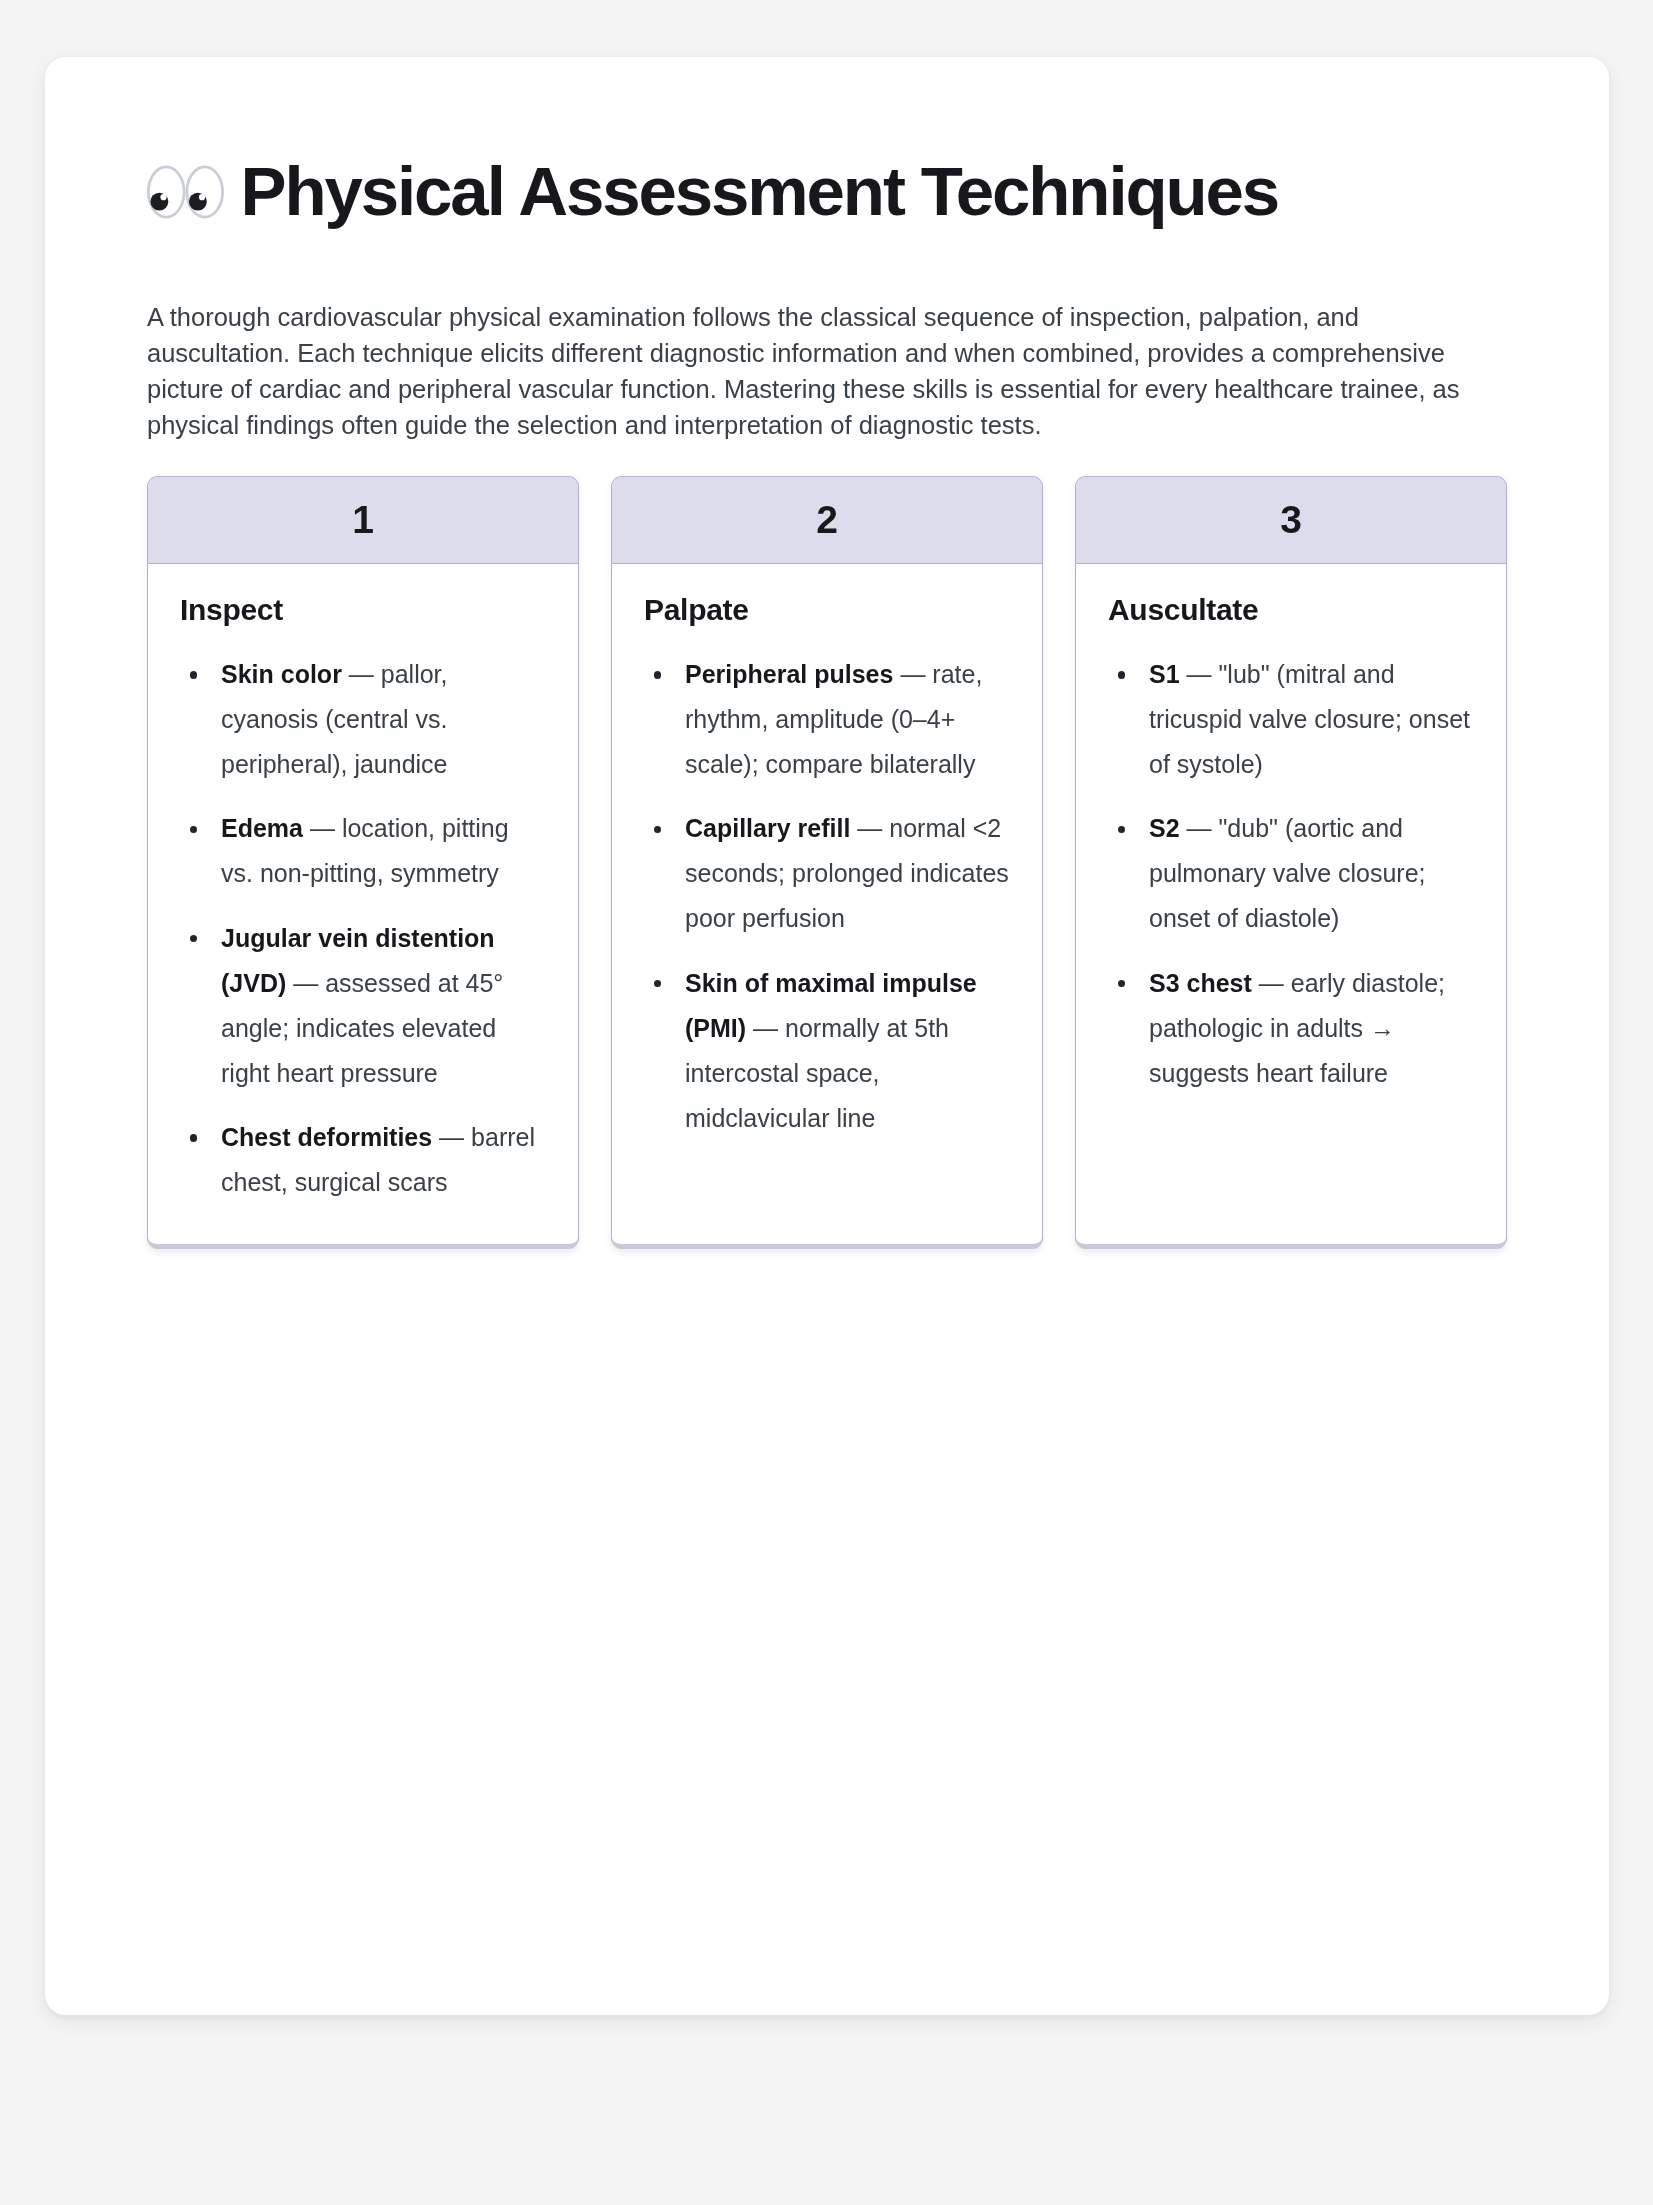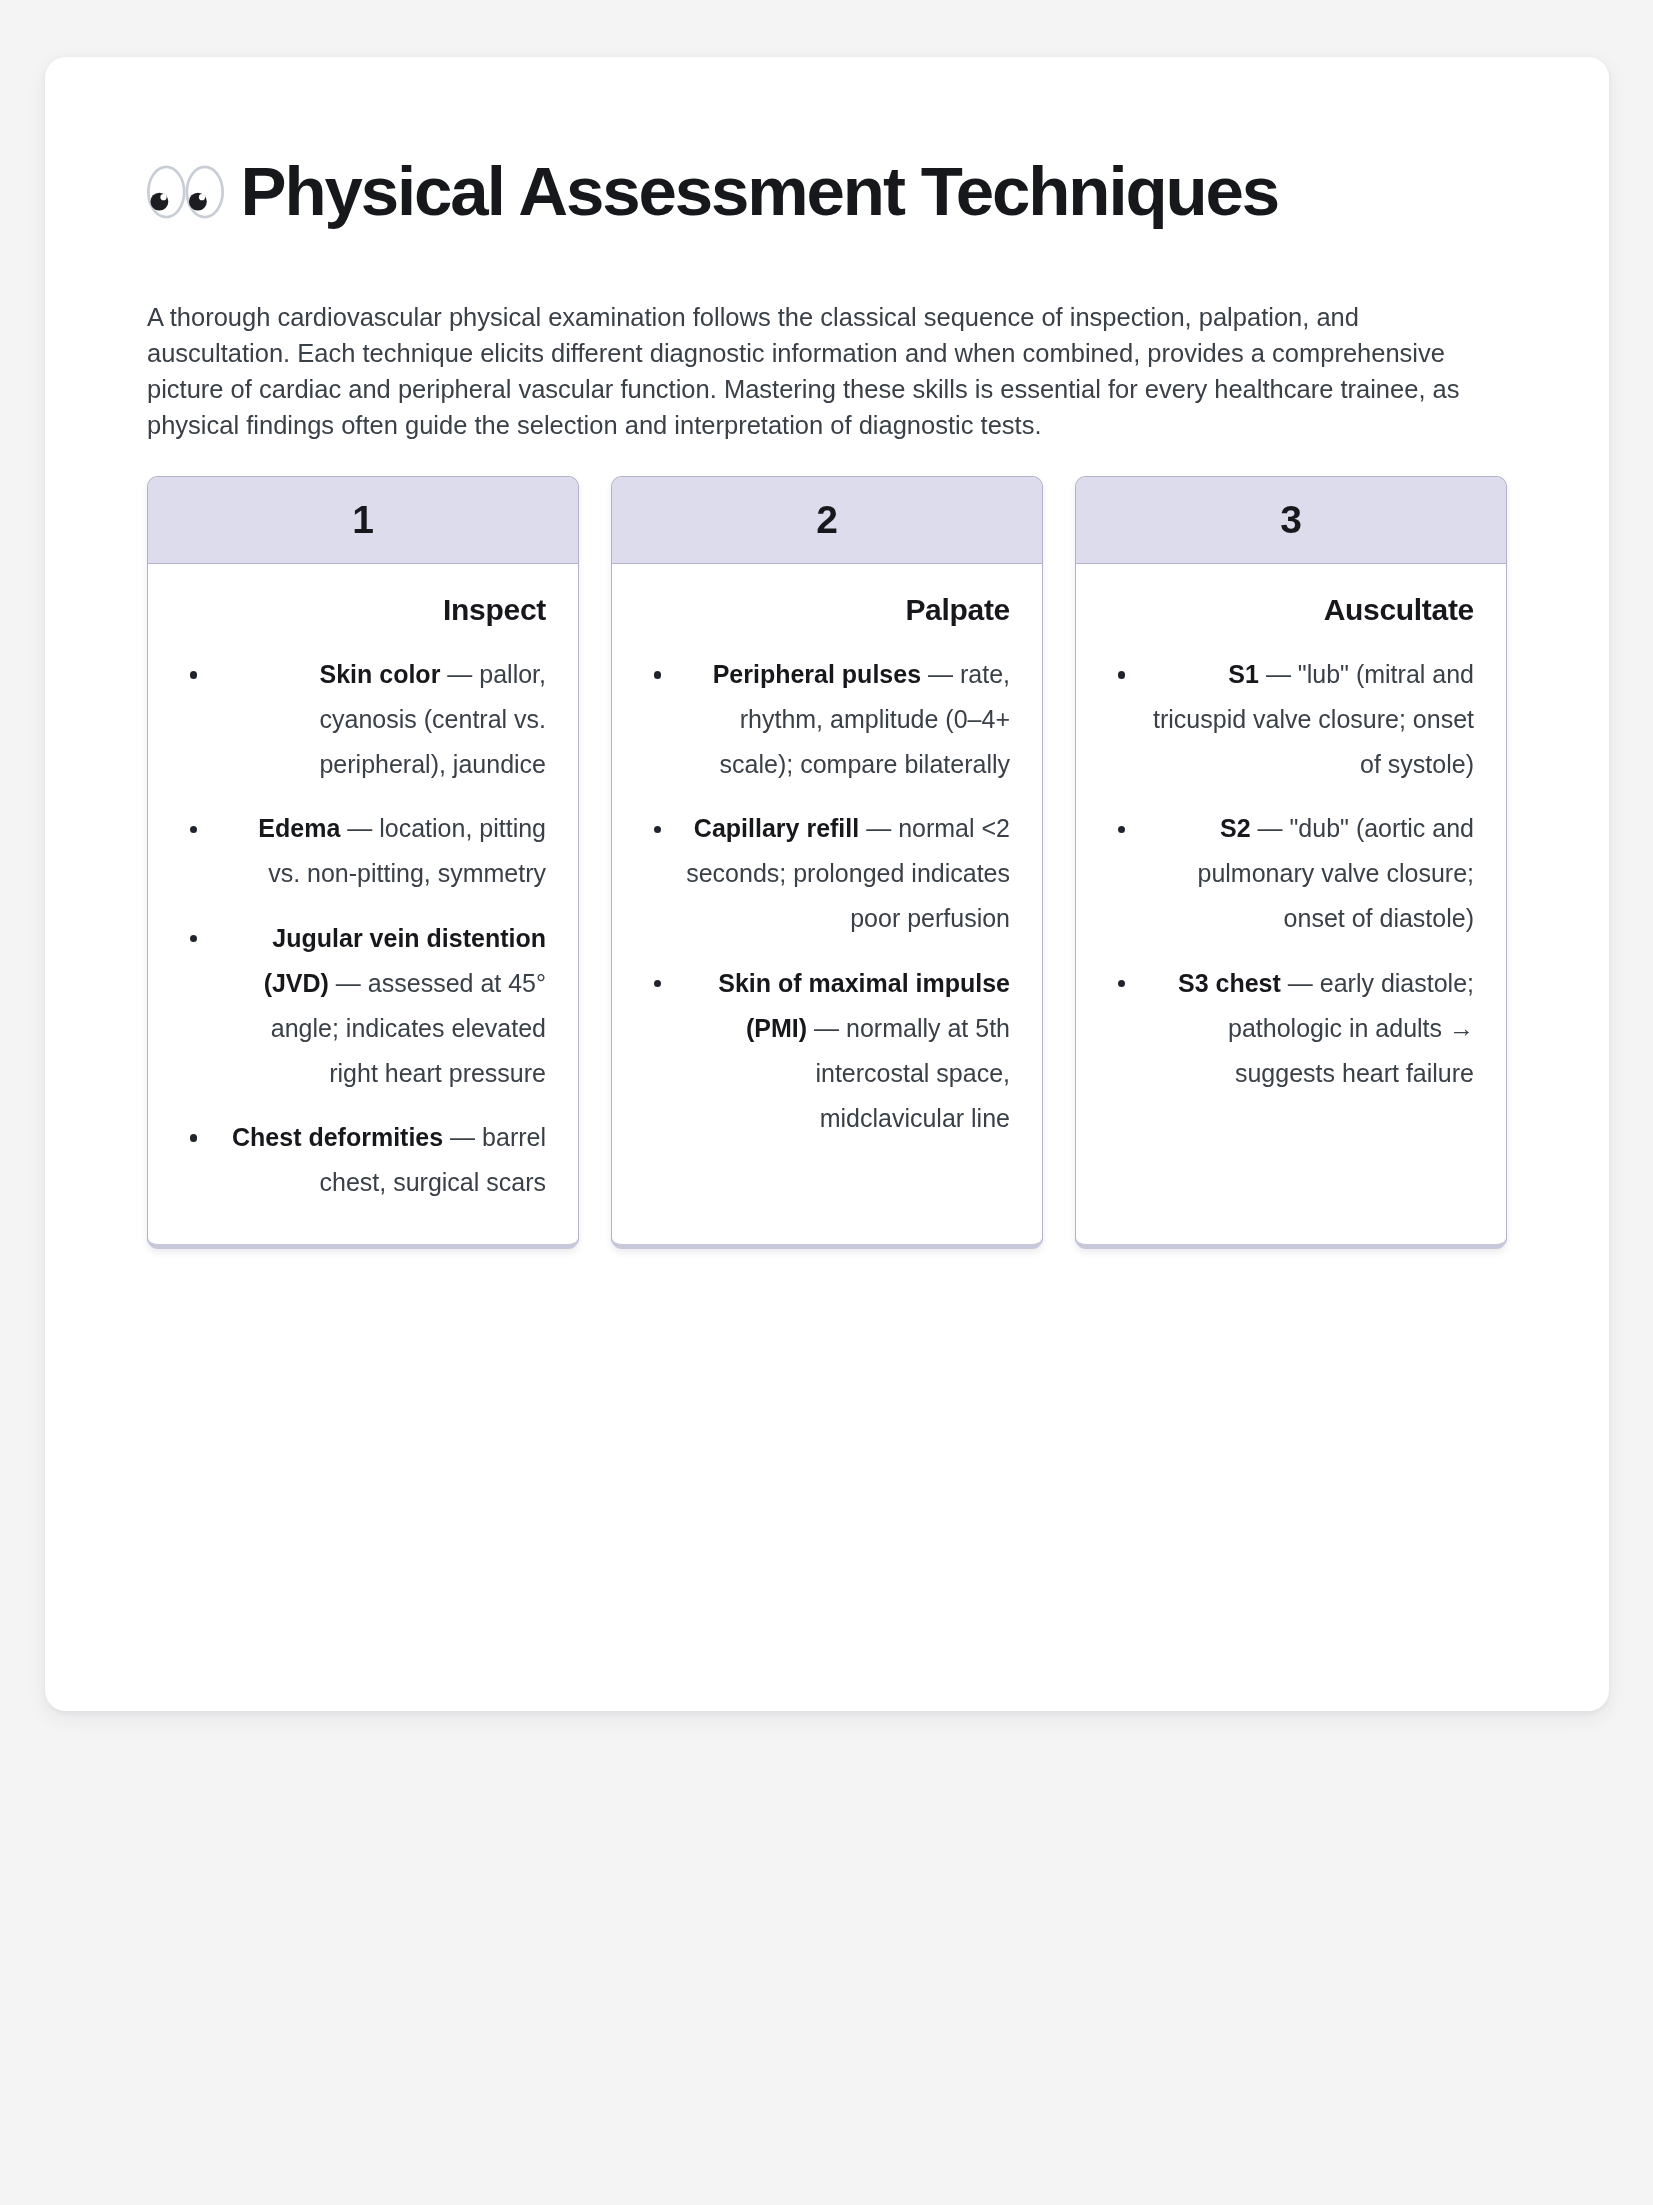--- a/index.html
+++ b/index.html
@@ -10,21 +10,21 @@
   *{box-sizing:border-box;}
   html,body{margin:0;padding:0;width:1654px;height:2205px;}
   body{
     background:var(--page-bg);
     font-family:"Liberation Sans","DejaVu Sans",sans-serif;
     color:var(--body-text);
   }
   .sheet{
     position:relative;
     margin:57px 45px 59px 45px;
-    height:1654px;
+    height:1958px;
     background:var(--sheet-bg);
     border-radius:20.7px;
     box-shadow:0 6.9px 20.7px rgba(40,40,60,0.07),0 1.4px 5.5px rgba(40,40,60,0.05);
     padding:92px 102px 0 102px;
   }
   h1.title{
     margin:0;
     display:flex;
     align-items:center;
     gap:16.5px;
@@ -66,21 +66,20 @@
     align-items:center;
     justify-content:center;
   }
   .num{
     font-size:39px;
     font-weight:700;
     color:var(--heading-text);
   }
   .card-body{
     padding:29px 32px 39px 32px;
-    text-align:right;
   }
   .card-title{
     margin:0 0 25px 0;
     font-size:30px;
     font-weight:700;
     color:var(--heading-text);
     letter-spacing:-0.3px;
   }
   ul.items{
     list-style:none;

